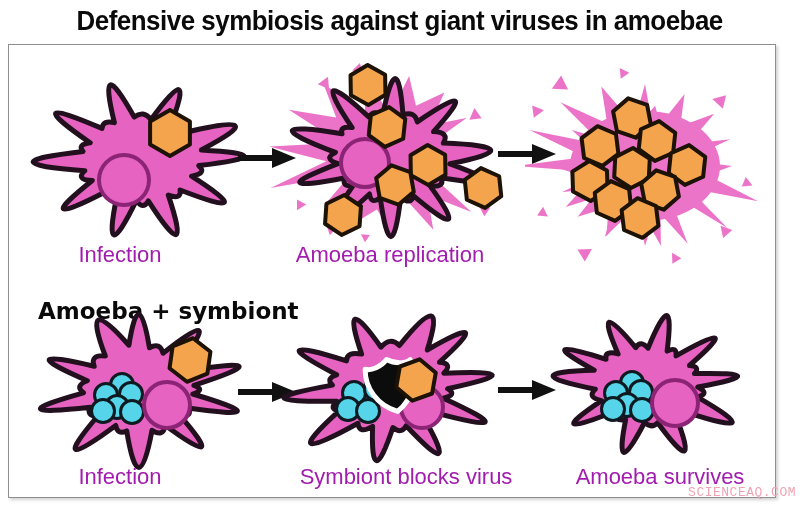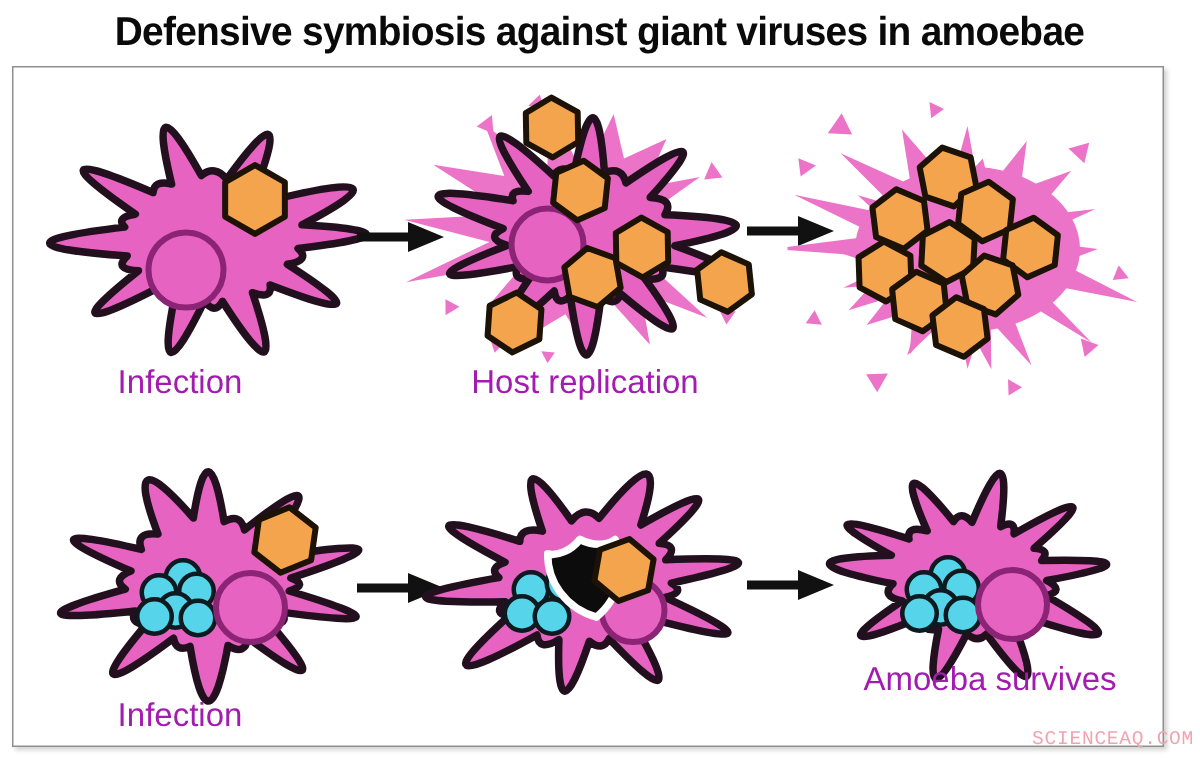--- a/index.html
+++ b/index.html
@@ -25,20 +25,21 @@
 <body>
 
 <div class="canvas">
 
   <div class="title">
     <span class="title-inner">Defensive symbiosis against giant viruses in amoebae</span>
   </div>
 
   <div class="box"></div>
 
+  <div class="sec-label" style="left:38px;top:298px">Amoeba + symbiont</div>
 
   <svg class="panel" style="left:20px;top:58px" viewBox="0 0 240 210">
       <path d="M181.3 91.9 Q256.7 52.6 165.7 74.3 Q167.5 62.5 151.1 66.2 Q176.2 -0.7 131.1 61.5 Q123.4 51.7 114.2 59.0 Q76.6 -8.2 94.4 64.7 Q83.0 61.7 82.0 70.4 Q-4.7 33.0 70.2 84.8 Q56.9 86.6 63.1 93.4 Q-37.7 105.2 64.8 112.7 Q55.2 121.8 72.3 122.5 Q8.1 173.6 85.7 133.7 Q85.3 143.5 96.6 139.2 Q81.6 213.3 116.4 142.4 Q122.8 152.4 128.3 142.9 Q173.6 213.3 148.3 137.1 Q161.6 141.9 160.1 132.0 Q242.6 163.8 171.6 118.2 Q187.4 115.5 178.7 107.6 Q268.3 97.0 181.3 91.9 Z" fill="#e763c1" stroke="#23101f" stroke-width="5" stroke-linejoin="round" stroke-linecap="round"></path>
       <circle cx="104" cy="122" r="25" fill="#e763c1" stroke="#8c2476" stroke-width="4"></circle>
       <path d="M0 -23 L19.9 -11.5 L19.9 11.5 L0 23 L-19.9 11.5 L-19.9 -11.5 Z" fill="#f4a44c" stroke="#1c1206" stroke-width="4" stroke-linejoin="round" stroke-linecap="round" transform="translate(150 75) rotate(0)"></path>
     </svg>
   <svg class="arrow" style="left:238px;top:146px" viewBox="0 0 60 24">
       <polygon points="0,9 34,9 34,2 58,12 34,22 34,15 0,15" fill="#111111"></polygon>
     </svg>
   <svg class="panel" style="left:270px;top:55px" viewBox="0 0 240 210">
@@ -80,21 +81,21 @@
       <path d="M0 -20 L17.3 -10 L17.3 10.0 L0 20 L-17.3 10.0 L-17.3 -10 Z" fill="#f4a44c" stroke="#1c1206" stroke-width="4" stroke-linejoin="round" stroke-linecap="round" transform="translate(132 78) rotate(6)"></path>
       <path d="M0 -20 L17.3 -10 L17.3 10.0 L0 20 L-17.3 10.0 L-17.3 -10 Z" fill="#f4a44c" stroke="#1c1206" stroke-width="4" stroke-linejoin="round" stroke-linecap="round" transform="translate(107 105) rotate(3)"></path>
       <path d="M0 -20 L17.3 -10 L17.3 10.0 L0 20 L-17.3 10.0 L-17.3 -10 Z" fill="#f4a44c" stroke="#1c1206" stroke-width="4" stroke-linejoin="round" stroke-linecap="round" transform="translate(162 102) rotate(6)"></path>
       <path d="M0 -20 L17.3 -10 L17.3 10.0 L0 20 L-17.3 10.0 L-17.3 -10 Z" fill="#f4a44c" stroke="#1c1206" stroke-width="4" stroke-linejoin="round" stroke-linecap="round" transform="translate(65 118) rotate(-2)"></path>
       <path d="M0 -20 L17.3 -10 L17.3 10.0 L0 20 L-17.3 10.0 L-17.3 -10 Z" fill="#f4a44c" stroke="#1c1206" stroke-width="4" stroke-linejoin="round" stroke-linecap="round" transform="translate(135 127) rotate(-11)"></path>
       <path d="M0 -20 L17.3 -10 L17.3 10.0 L0 20 L-17.3 10.0 L-17.3 -10 Z" fill="#f4a44c" stroke="#1c1206" stroke-width="4" stroke-linejoin="round" stroke-linecap="round" transform="translate(88 138) rotate(-6)"></path>
       <path d="M0 -20 L17.3 -10 L17.3 10.0 L0 20 L-17.3 10.0 L-17.3 -10 Z" fill="#f4a44c" stroke="#1c1206" stroke-width="4" stroke-linejoin="round" stroke-linecap="round" transform="translate(115 155) rotate(-7)"></path>
     </svg>
 
   <div class="caption" style="left:0px;top:242px">Infection</div>
-  <div class="caption" style="left:270px;top:242px">Host replication</div>
+  <div class="caption" style="left:270px;top:242px">Amoeba replication</div>
 
   <svg class="panel" style="left:20px;top:290px" viewBox="0 0 240 210">
       <path d="M108.9 55.3 Q60.1 -0.5 85.3 66.0 Q69.9 64.4 74.2 76.3 Q-12.6 56.0 67.3 90.7 Q54.2 95.9 63.5 102.8 Q-25.9 127.8 70.2 117.3 Q65.9 125.5 77.3 126.5 Q25.2 188.0 95.7 135.5 Q97.5 145.1 106.7 140.9 Q118.6 214.2 132.0 140.3 Q143.6 147.5 145.2 135.2 Q209.8 183.3 160.3 125.9 Q173.2 126.5 167.9 118.1 Q264.4 131.4 172.8 104.0 Q186.1 99.6 173.9 95.3 Q267.7 64.8 167.0 80.7 Q173.7 71.2 160.7 72.0 Q205.3 13.3 143.0 63.2 Q140.1 51.7 129.4 57.7 Q118.7 -7.5 108.9 55.3 Z" fill="#e763c1" stroke="#23101f" stroke-width="5" stroke-linejoin="round" stroke-linecap="round"></path>
       <circle cx="102" cy="95" r="11.5" fill="#55d4ea" stroke="#0e1a20" stroke-width="3"></circle>
       <circle cx="86" cy="105" r="11.5" fill="#55d4ea" stroke="#0e1a20" stroke-width="3"></circle>
       <circle cx="111" cy="104" r="11.5" fill="#55d4ea" stroke="#0e1a20" stroke-width="3"></circle>
       <circle cx="97" cy="117" r="11.5" fill="#55d4ea" stroke="#0e1a20" stroke-width="3"></circle>
       <circle cx="83" cy="121" r="11.5" fill="#55d4ea" stroke="#0e1a20" stroke-width="3"></circle>
       <circle cx="112" cy="122" r="11.5" fill="#55d4ea" stroke="#0e1a20" stroke-width="3"></circle>
       <circle cx="147" cy="115" r="23" fill="#e763c1" stroke="#8c2476" stroke-width="4"></circle>
@@ -121,16 +122,17 @@
       <circle cx="104" cy="100" r="11.5" fill="#55d4ea" stroke="#0e1a20" stroke-width="3"></circle>
       <circle cx="88" cy="110" r="11.5" fill="#55d4ea" stroke="#0e1a20" stroke-width="3"></circle>
       <circle cx="113" cy="109" r="11.5" fill="#55d4ea" stroke="#0e1a20" stroke-width="3"></circle>
       <circle cx="99" cy="122" r="11.5" fill="#55d4ea" stroke="#0e1a20" stroke-width="3"></circle>
       <circle cx="85" cy="126" r="11.5" fill="#55d4ea" stroke="#0e1a20" stroke-width="3"></circle>
       <circle cx="114" cy="127" r="11.5" fill="#55d4ea" stroke="#0e1a20" stroke-width="3"></circle>
       <circle cx="147" cy="120" r="23" fill="#e763c1" stroke="#8c2476" stroke-width="4"></circle>
     </svg>
 
   <div class="caption" style="left:0px;top:464px">Infection</div>
-  <div class="caption" style="left:540px;top:440px">Amoeba survives</div>
+  <div class="caption" style="left:286px;top:464px">Symbiont blocks virus</div>
+  <div class="caption" style="left:540px;top:464px">Amoeba survives</div>
 
   <div class="watermark" style="color: rgb(242, 163, 179);">SCIENCEAQ.COM</div>
 </div>
 
 </body></html>

